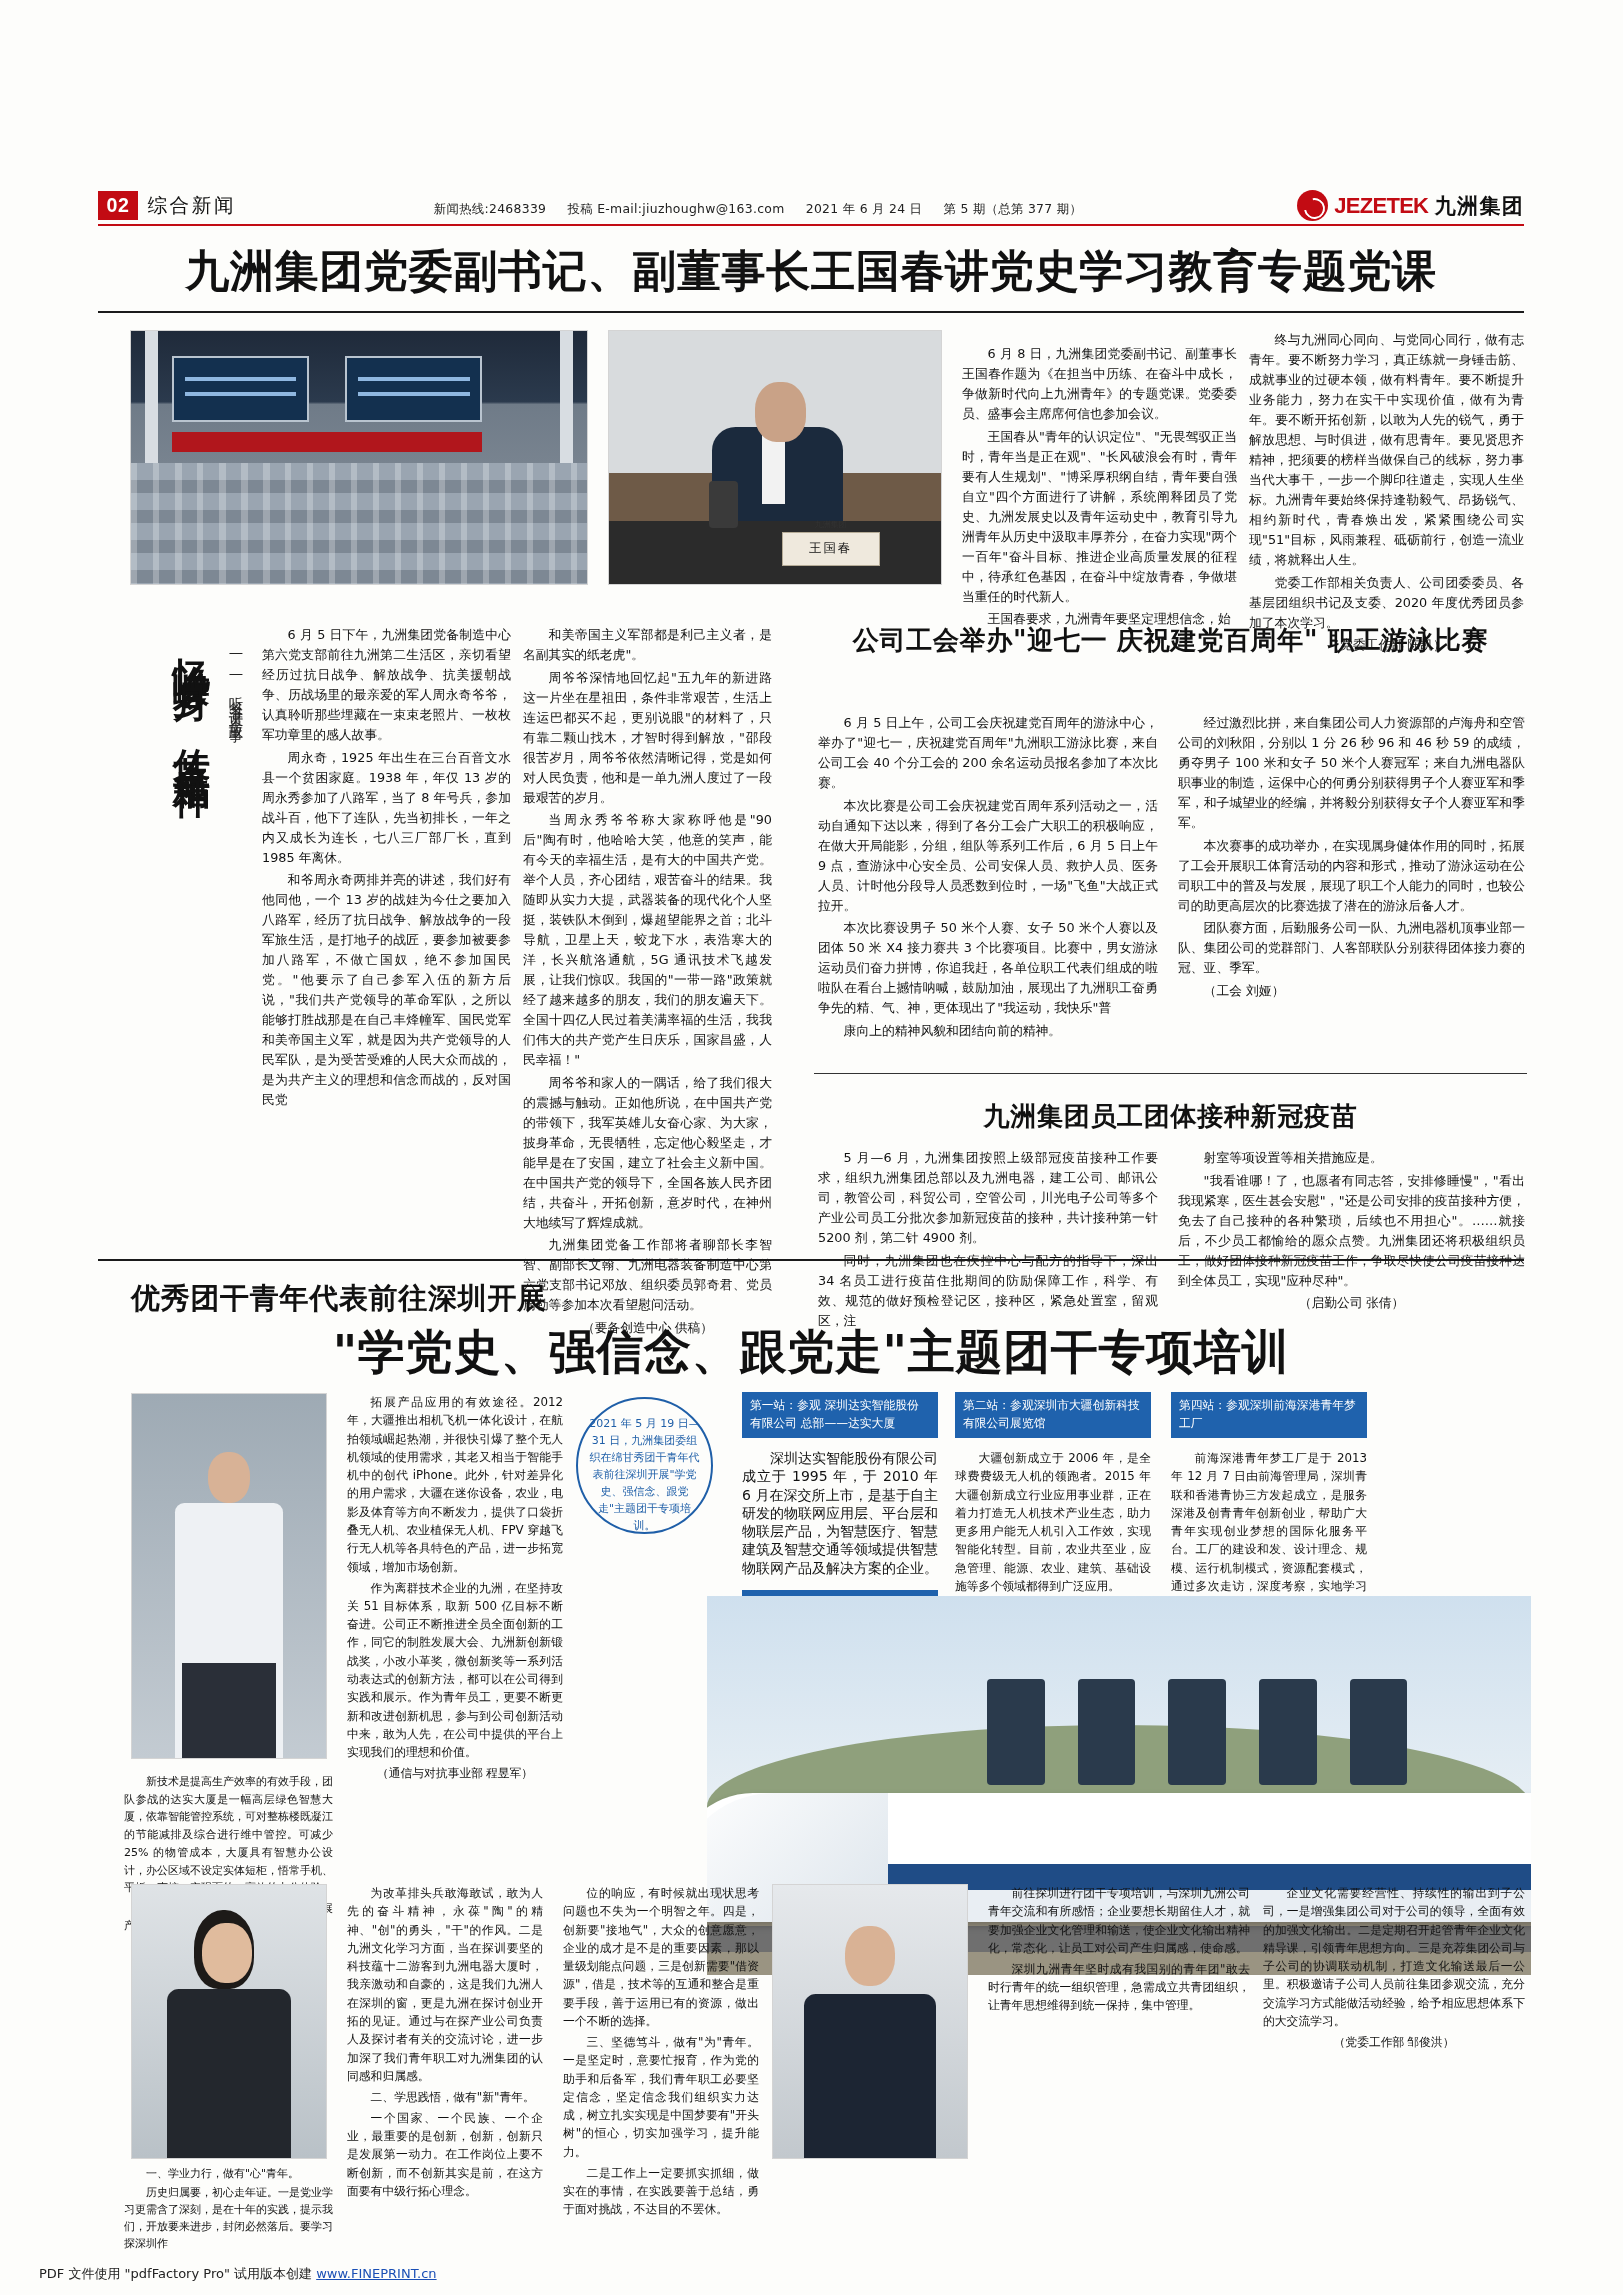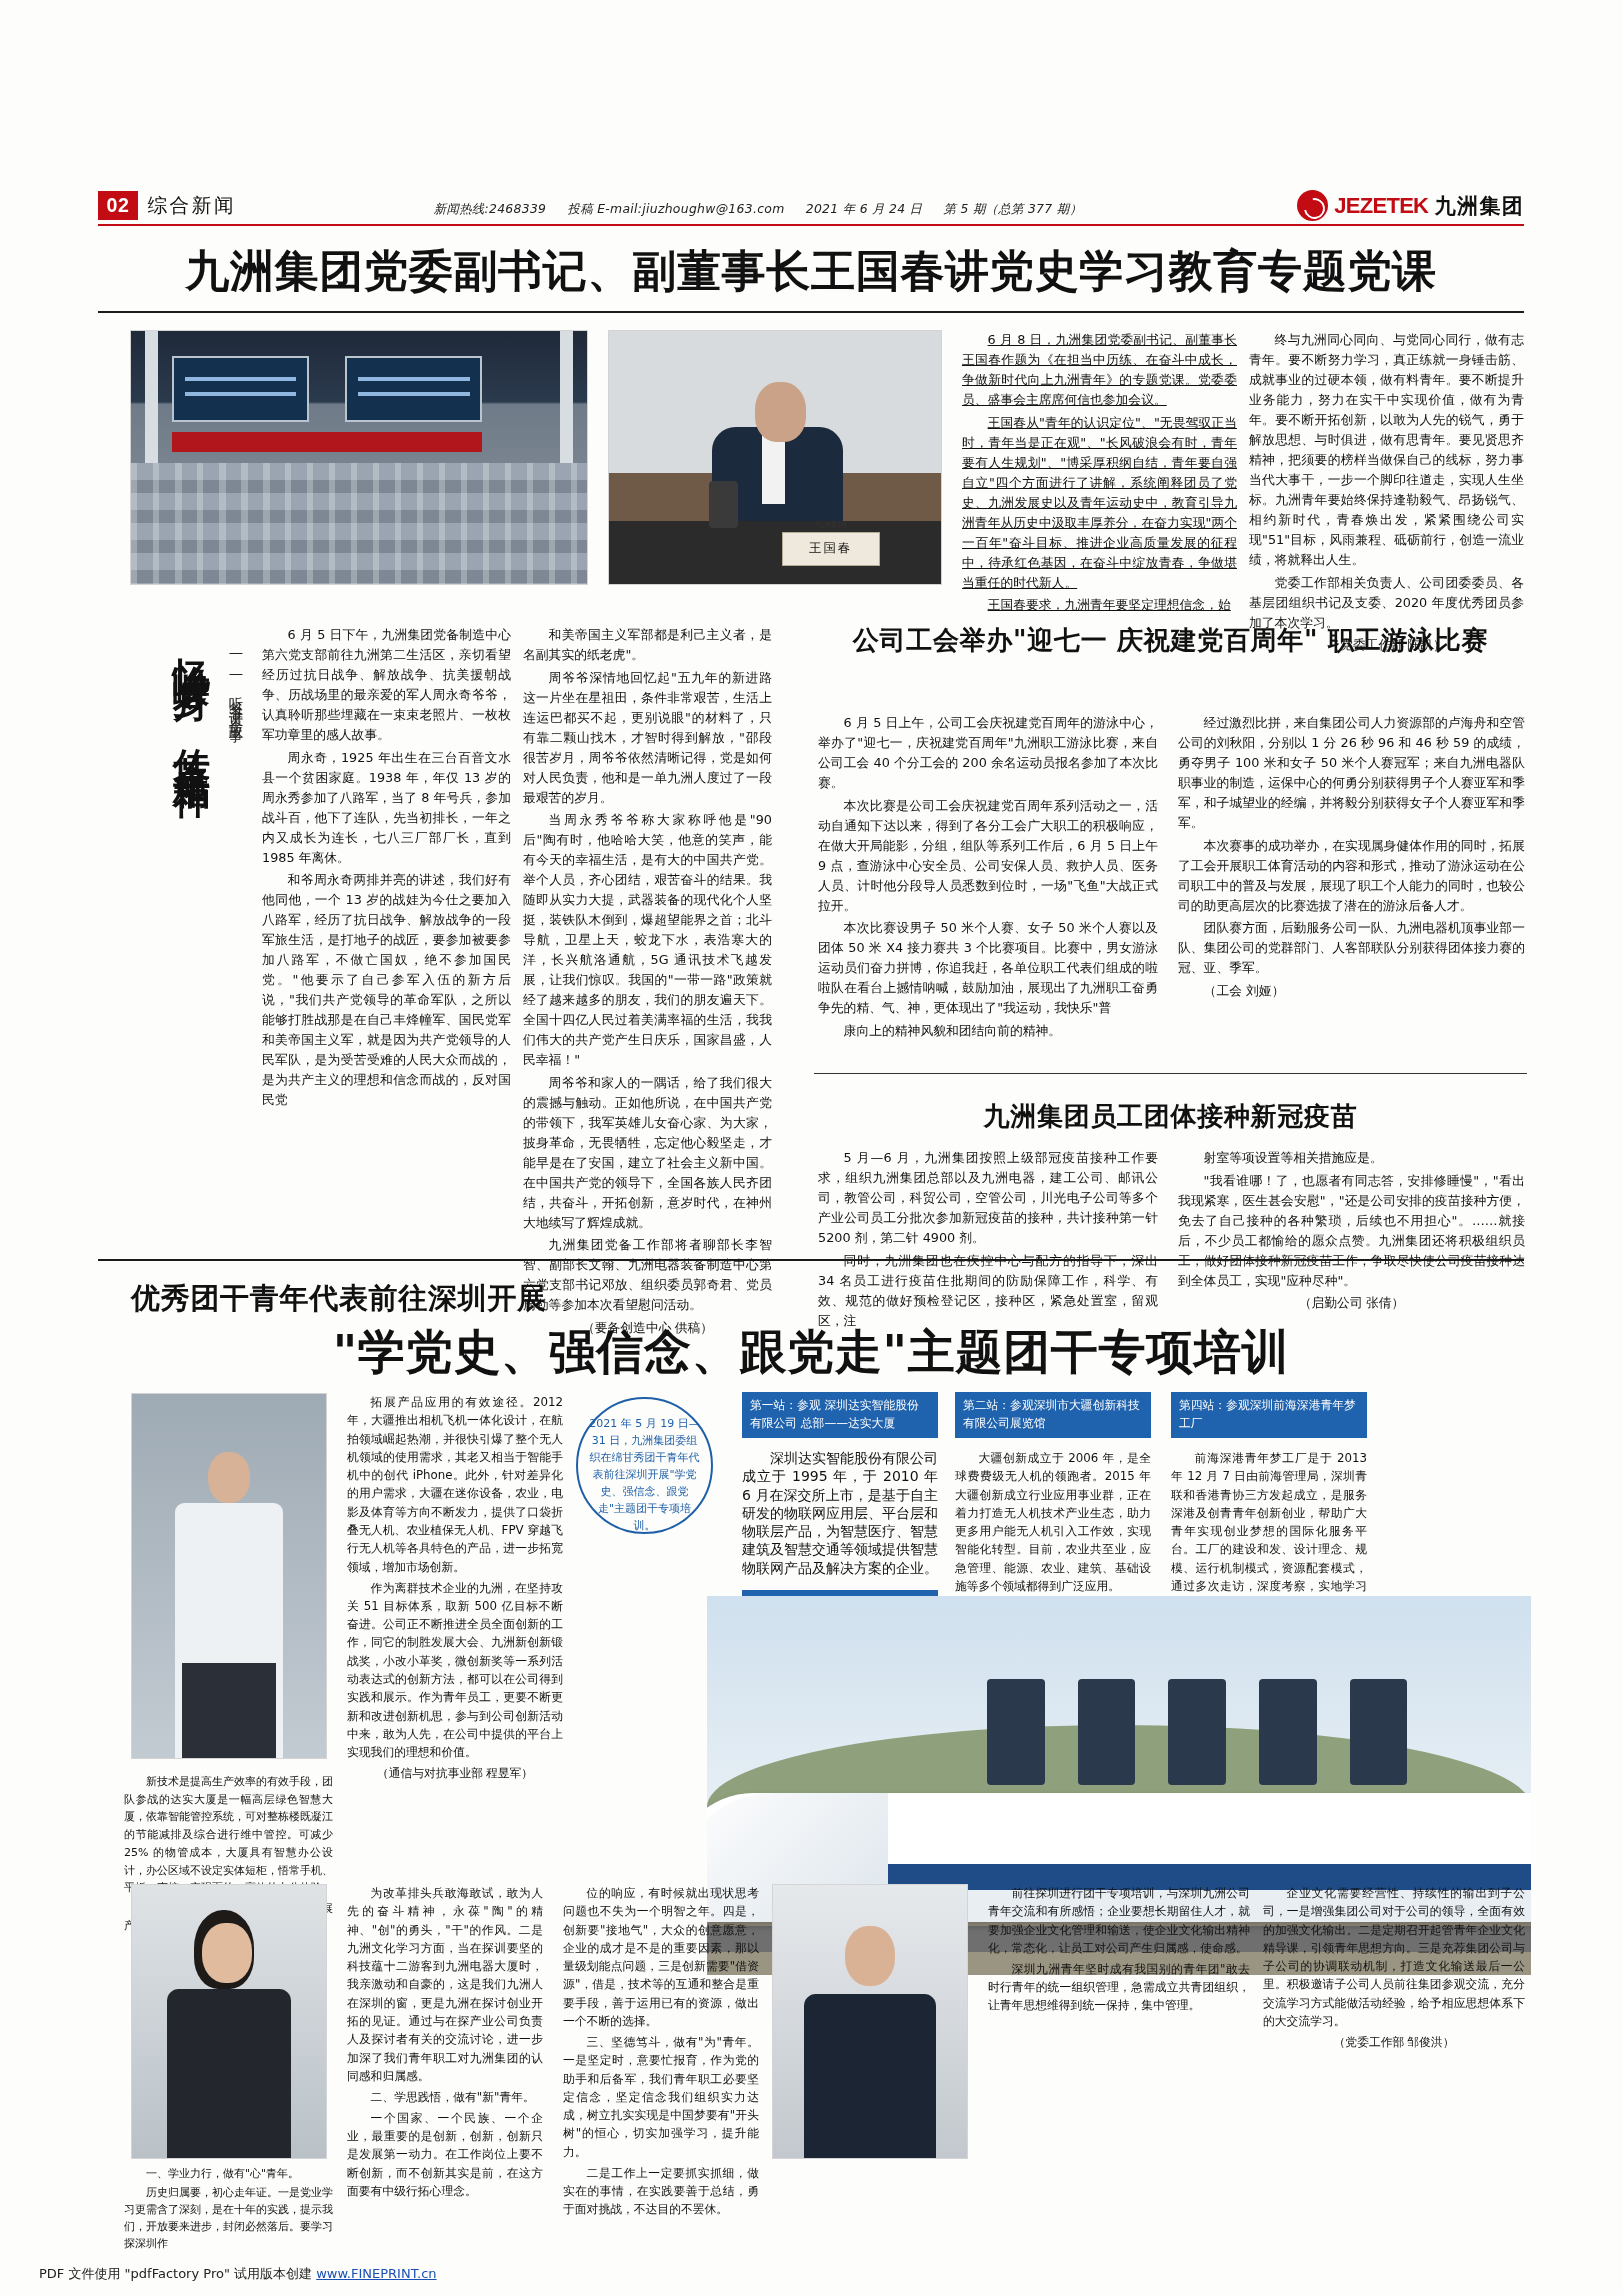--- a/index.html
+++ b/index.html
@@ -18,21 +18,21 @@
     position:absolute; left:98px; top:180px; width:1426px; height:46px;
     border-bottom:2.6px solid #c20b13;
     display:flex; align-items:flex-end; justify-content:space-between;
   }
   .mh-left { display:flex; align-items:center; gap:9.2px; padding-bottom:3.9px; }
   .pagenum {
     background:#c20b13; color:#fff; font-weight:bold; font-size:19.6px;
     padding:2.6px 8.5px 3.3px; letter-spacing:0.7px; font-family:"Liberation Sans", sans-serif;
   }
   .section-name { font-size:19.6px; color:#111; letter-spacing:2.6px; font-family:"DejaVu Sans", sans-serif;}
-  .mh-mid { font-size:12.4px; color:#222; padding-bottom:6.5px; letter-spacing:0.3px;font-style:italic; }
+  .mh-mid { font-size:12.4px; color:#222; padding-bottom:6.5px; letter-spacing:0.3px; }
   .mh-mid span { margin-right:17px; }
   .mh-right { display:flex; align-items:center; gap:6.5px; padding-bottom:2.6px; }
   .logo-mark { width:31px; height:31px; border-radius:50%; background:#c20b13; position:relative; }
   .logo-mark::after{
     content:""; position:absolute; left:7.2px; top:7.2px; width:17px; height:17px;
     border:2.6px solid #fff; border-radius:50%; border-left-color:transparent; transform:rotate(35deg);
   }
   .logo-en { font-size:22px; font-weight:bold; color:#c20b13; font-family:"Liberation Sans", sans-serif; letter-spacing:-0.7px;}
   .logo-cn { font-size:21px; font-weight:bold; color:#111; letter-spacing:1.3px; }
 
@@ -73,21 +73,21 @@
   .pt-cup{position:absolute;left:30%;bottom:22%;width:29px;height:47px;background:#3a3a3a;border-radius:3.9px;}
   .pt-name { position:absolute; left:0; right:0; top:6.5px; text-align:center; font-size:12.4px; color:#111; letter-spacing:2px; }
   .pt-sub  { position:absolute; left:0; right:0; top:-14.4px; text-align:center; font-size:7.9px; color:#333; }
 
   
   .col { position:absolute; font-size:12.8px; line-height:20px; color:#111; text-align:justify;
          font-family:"DejaVu Sans", sans-serif; }
   .col p { margin:0 0 2.6px; text-indent:2em; }
   .sig { text-align:center; text-indent:0 !important;font-family:Liberation Serif, serif; }
 
-  .c1 { left:962px; top:330px; width:275px;text-decoration:underline; }
+  .c1 { left:962px; top:344px; width:275px; }
   .c2 { left:1249px; top:330px; width:275px; }
 
   
   .feature-title {
     position:absolute; left:118px; top:628px; width:98px;
     writing-mode:vertical-rl; text-orientation:upright;
     font-size:37px; font-weight:bold; letter-spacing:7.9px; color:#111;
     height:340px;
   }
   .feature-sub {

